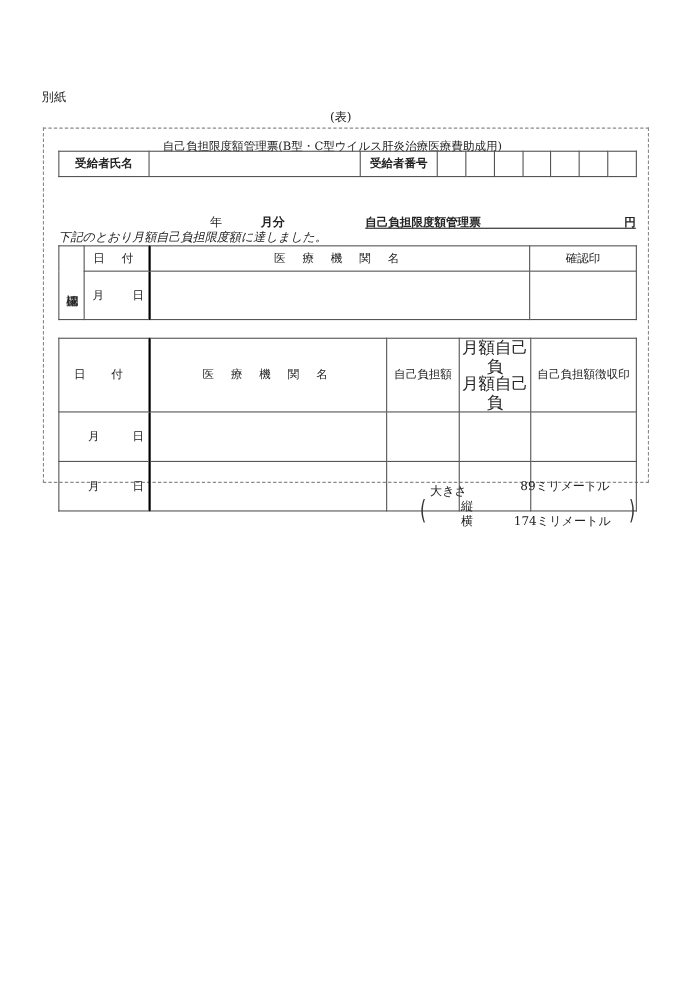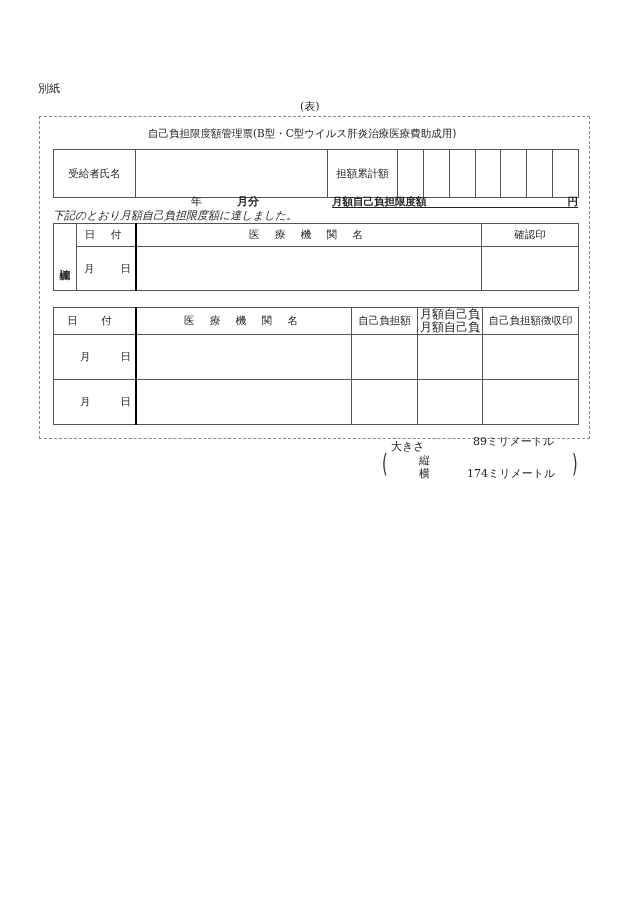--- a/index.html
+++ b/index.html
@@ -16,54 +16,54 @@
   table { border-collapse:collapse; position:absolute; table-layout:fixed; }
   td { border:1px solid #555; padding:0; font-size:10.5px; text-align:center; vertical-align:middle; }
   .thick-r { border-right:2px solid #000000; }
   .spaced { letter-spacing:6px; }
   .wide { letter-spacing:10px; }
   .ul { border-bottom:1px solid #222; }
   .bold { font-family:"DejaVu Sans", "Liberation Sans", sans-serif; font-weight:bold; font-size:10.5px; }
   .vert { writing-mode:vertical-rl; text-orientation:upright; line-height:1; letter-spacing:0; }
   .dm { display:flex; justify-content:flex-end; padding-right:4px; gap:26px; }
   .dm2 { display:flex; justify-content:flex-end; padding-right:4px; gap:30px; }
-  .small2 { font-size:12px; line-height:1.1; }
+  .small2 { font-size:15px; line-height:1.1; }
   .bracket { font-size:24px; line-height:1; font-family:"DejaVu Sans", sans-serif; color:#333; transform:scaleX(0.6); }
 </style>
 </head>
 <body>
 
 <div class="abs t" style="left:38px;top:83px;">別紙</div>
 <div class="abs t" style="left:300px;top:101px;">(表)</div>
 
 <div class="abs frame"></div>
 
 <div class="abs t" style="left:148px;top:128px;font-size:10.5px;">自己負担限度額管理票(B型・C型ウイルス肝炎治療医療費助成用)</div>
 
-<table style="left:53px;top:149px;width:526px;height:49px;">
+<table style="left:53px;top:137px;width:526px;height:24px;font-weight:bold;">
   <tbody>
       <tr>
     <td style="width:81px;">受給者氏名</td>
     <td style="width:191px;"></td>
-    <td style="width:69px;">担額累計額</td>
+    <td style="width:69px;">受給者番号</td>
     <td></td>
     <td></td>
     <td></td>
     <td></td>
     <td></td>
     <td></td>
     <td></td>
   </tr>
 </tbody>
   </table>
 
 <div class="abs t" style="left:191px;top:196px;">年</div>
 <div class="abs t" style="left:237px;top:196px;font-weight:bold;">月分</div>
 <div class="abs ul" style="left:332px;top:194px;width:246px;height:13px;">
-  <span class="abs bold" style="left:0;top:1px;">月額自己負担限度額</span>
+  <span class="abs bold" style="left:0;top:1px;">自己負担限度額管理票</span>
   <span class="abs bold" style="right:0;top:1px;">円</span>
 </div>
 
 <div class="abs t" style="left:53px;top:210px;font-style:italic;">下記のとおり月額自己負担限度額に達しました。</div>
 
 <table style="left:53px;top:223px;width:526px;height:68px;">
   <tbody>
       <tr style="height:23px;">
     <td rowspan="2" style="width:22px;">
       <span class="vert">確認欄</span>

